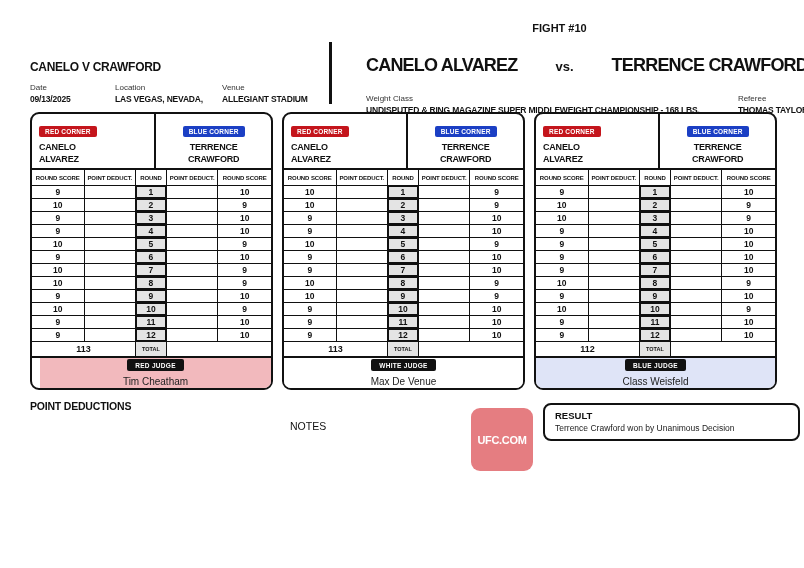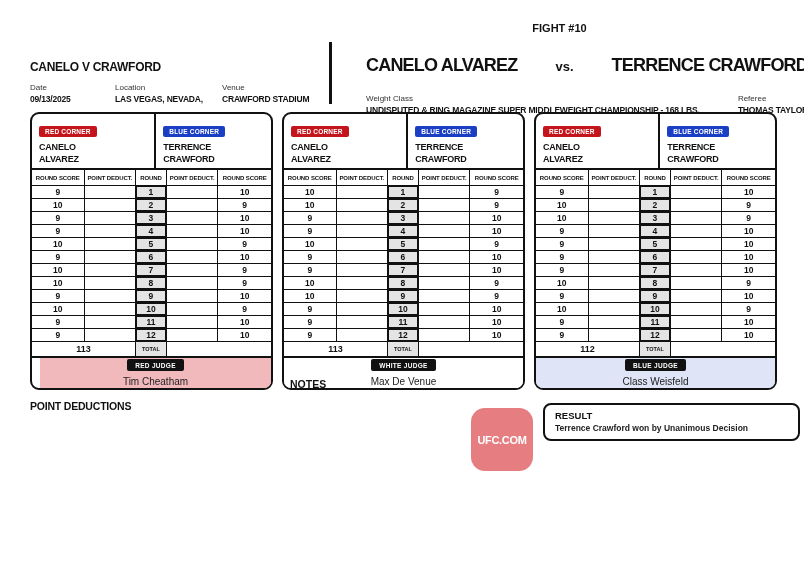--- a/index.html
+++ b/index.html
@@ -23,21 +23,21 @@
   .big-name{font-size:18px;font-weight:bold;letter-spacing:-0.8px;white-space:nowrap;}
   .vs{font-size:13px;font-weight:bold;}
   .sub-row{display:flex;justify-content:space-between;margin-top:18px;}
   
   .cards{position:absolute;left:30px;top:112px;display:flex;gap:9px;}
   .card{width:243px;height:278px;border:2px solid #111;border-radius:9px;overflow:hidden;
         background:#fff;display:flex;flex-direction:column;box-sizing:border-box;}
   .card-names{height:54px;display:flex;border-bottom:2px solid #111;flex:none;}
   .corner-half{width:52%;padding:6px 7px 0 7px;box-sizing:border-box;}
   .corner-half.red-side{border-right:2px solid #111;}
-  .corner-half.blue-side{width:48%;text-align:left;}
+  .corner-half.blue-side{width:48%;text-align:center;}
   .badge{display:inline-block;color:#fff;font-weight:bold;font-size:6.5px;
          padding:2px 6px;border-radius:2px;letter-spacing:0.2px;}
   .badge.red{background:var(--red-corner,#c4151c);}
   .badge.blue{background:var(--blue-corner,#1b3fc4);}
   .fighter-lines{margin-top:4px;font-weight:bold;font-size:9px;line-height:1.3;letter-spacing:-0.2px;}
   .col-headers{display:flex;height:15px;border-bottom:1.5px solid #111;flex:none;}
   .col-h{display:flex;align-items:center;justify-content:center;font-size:6px;font-weight:bold;
          box-sizing:border-box;border-right:1.5px solid #111;letter-spacing:-0.1px;}
   .col-h.last{border-right:none;}
   .w-rs{width:22%;} .w-pd{width:21.5%;} .w-rn{width:13%;}
@@ -52,48 +52,48 @@
   .t-cell{display:flex;align-items:center;justify-content:center;font-weight:bold;box-sizing:border-box;}
   .t-red{width:43.5%;font-size:9px;border-right:1.5px solid #111;}
   .t-label{width:13%;font-size:5.5px;background:var(--round-cell,#e4e4e4);border-right:1.5px solid #111;}
   .t-blue{width:43.5%;font-size:12px;background:var(--total-highlight,#daeee4);margin-top:36px;}
   .judge-footer{flex:1;display:flex;flex-direction:column;align-items:center;justify-content:center;gap:5px;}
   .judge-badge{background:#111;color:#fff;font-size:6.5px;font-weight:bold;
                padding:2.5px 8px;border-radius:2px;letter-spacing:0.3px;}
   .judge-name{font-size:10px;color:#222;}
   
   .pt-ded{position:absolute;left:30px;top:400px;font-size:10.5px;font-weight:bold;letter-spacing:-0.2px;text-align:center;}
-  .notes{position:absolute;left:290px;top:378px;font-size:10.5px;font-weight:bold;}
-  .ufc-box{position:absolute;left:471px;top:408px;width:62px;height:63px;border-radius:14px;
+  .notes{position:absolute;left:290px;top:420px;font-size:10.5px;font-weight:normal;}
+  .ufc-box{position:absolute;left:471px;top:408px;width:62px;height:63px;border-radius:9px;
            background:var(--ufc-box,#e57d81);color:#fff;display:flex;align-items:center;
            justify-content:center;font-weight:bold;font-size:11px;letter-spacing:-0.3px;}
   .result-box{position:absolute;left:543px;top:403px;width:257px;height:38px;border:2px solid #111;
               border-radius:8px;box-sizing:border-box;padding:5px 10px;background:#fff;}
   .result-label{font-size:9.5px;font-weight:bold;}
-  .result-text{font-size:8.5px;margin-top:2px;color:#222;font-weight:bold;}
+  .result-text{font-size:8.5px;margin-top:2px;color:#222;}
 </style>
 </head>
 <body>
 
 <div class="page">
 
   <div class="hdr-left">
     <div class="event-title">CANELO V CRAWFORD</div>
     <div class="meta-row">
       <div class="meta m-date">
         <span class="meta-label">Date</span>
         <span class="meta-value">09/13/2025</span>
       </div>
       <div class="meta m-loc">
         <span class="meta-label">Location</span>
         <span class="meta-value">LAS VEGAS, NEVADA,</span>
       </div>
       <div class="meta">
         <span class="meta-label">Venue</span>
-        <span class="meta-value">CRAWFORD STADIUM</span>
+        <span class="meta-value">ALLEGIANT STADIUM</span>
       </div>
     </div>
   </div>
 
   <div class="hdr-divider"></div>
 
   <div class="hdr-center">
     <div class="fight-no">FIGHT #10</div>
     <div class="fighters">
       <span class="big-name">CANELO ALVAREZ</span>

